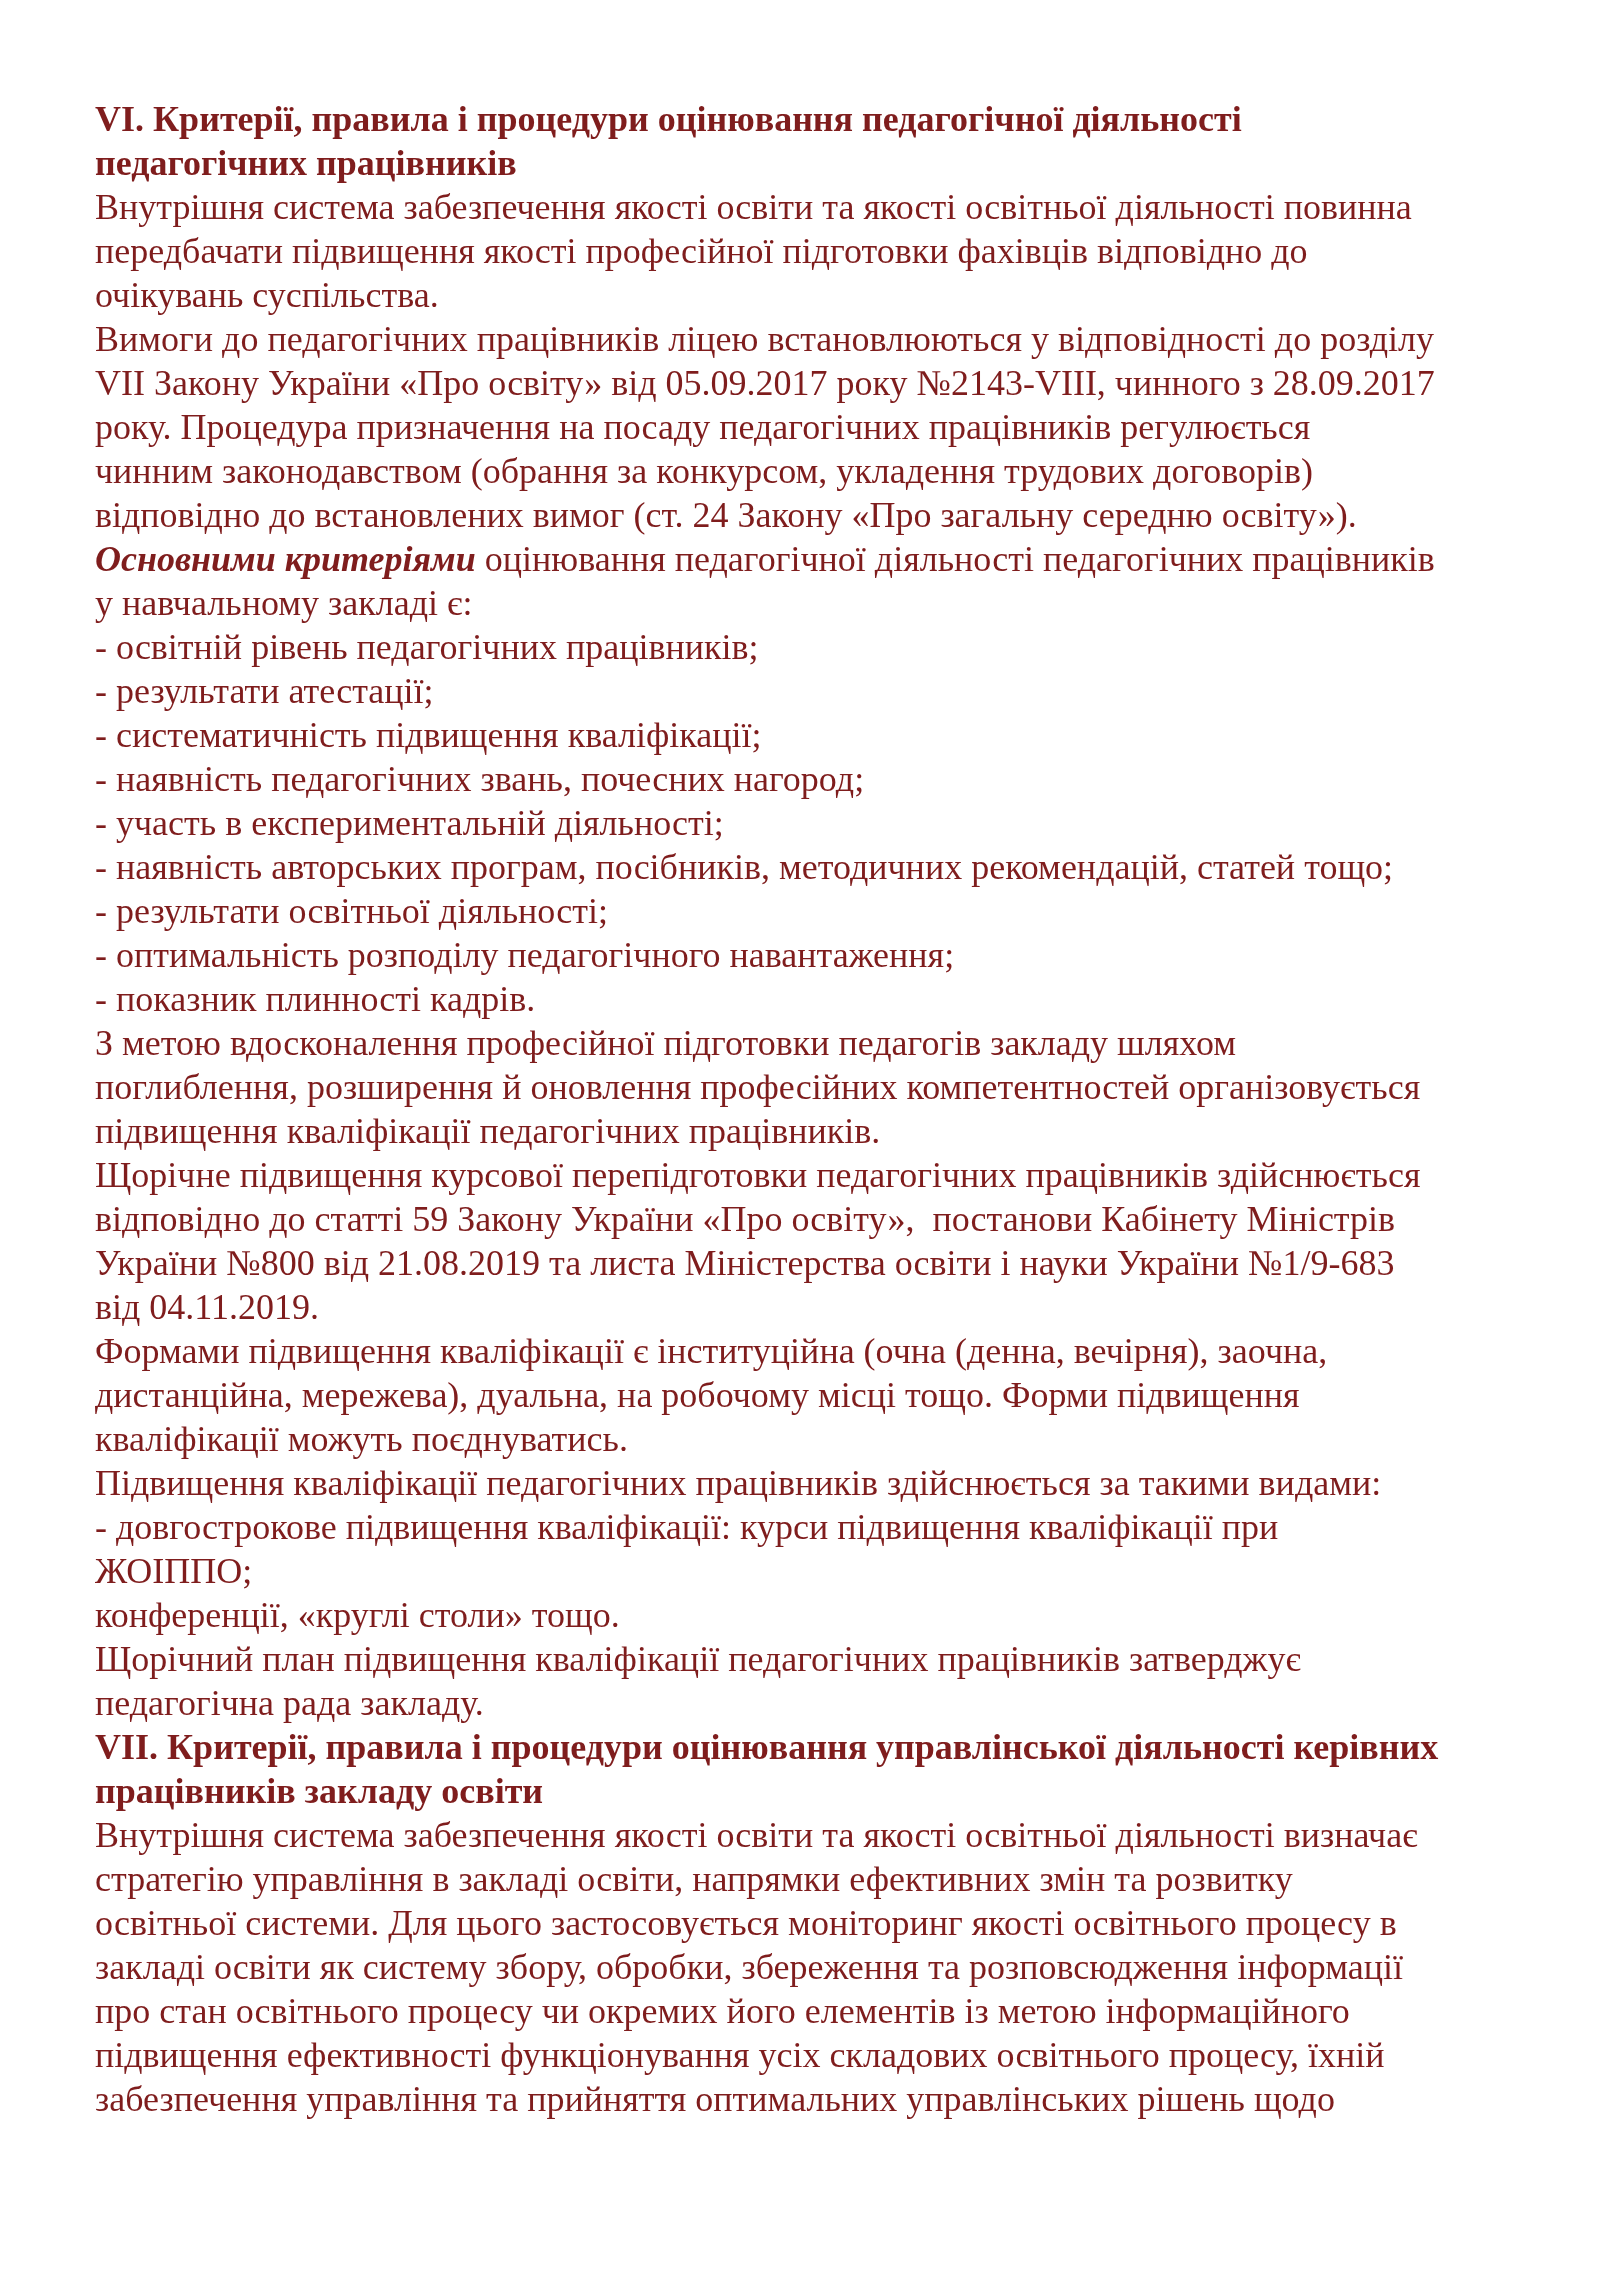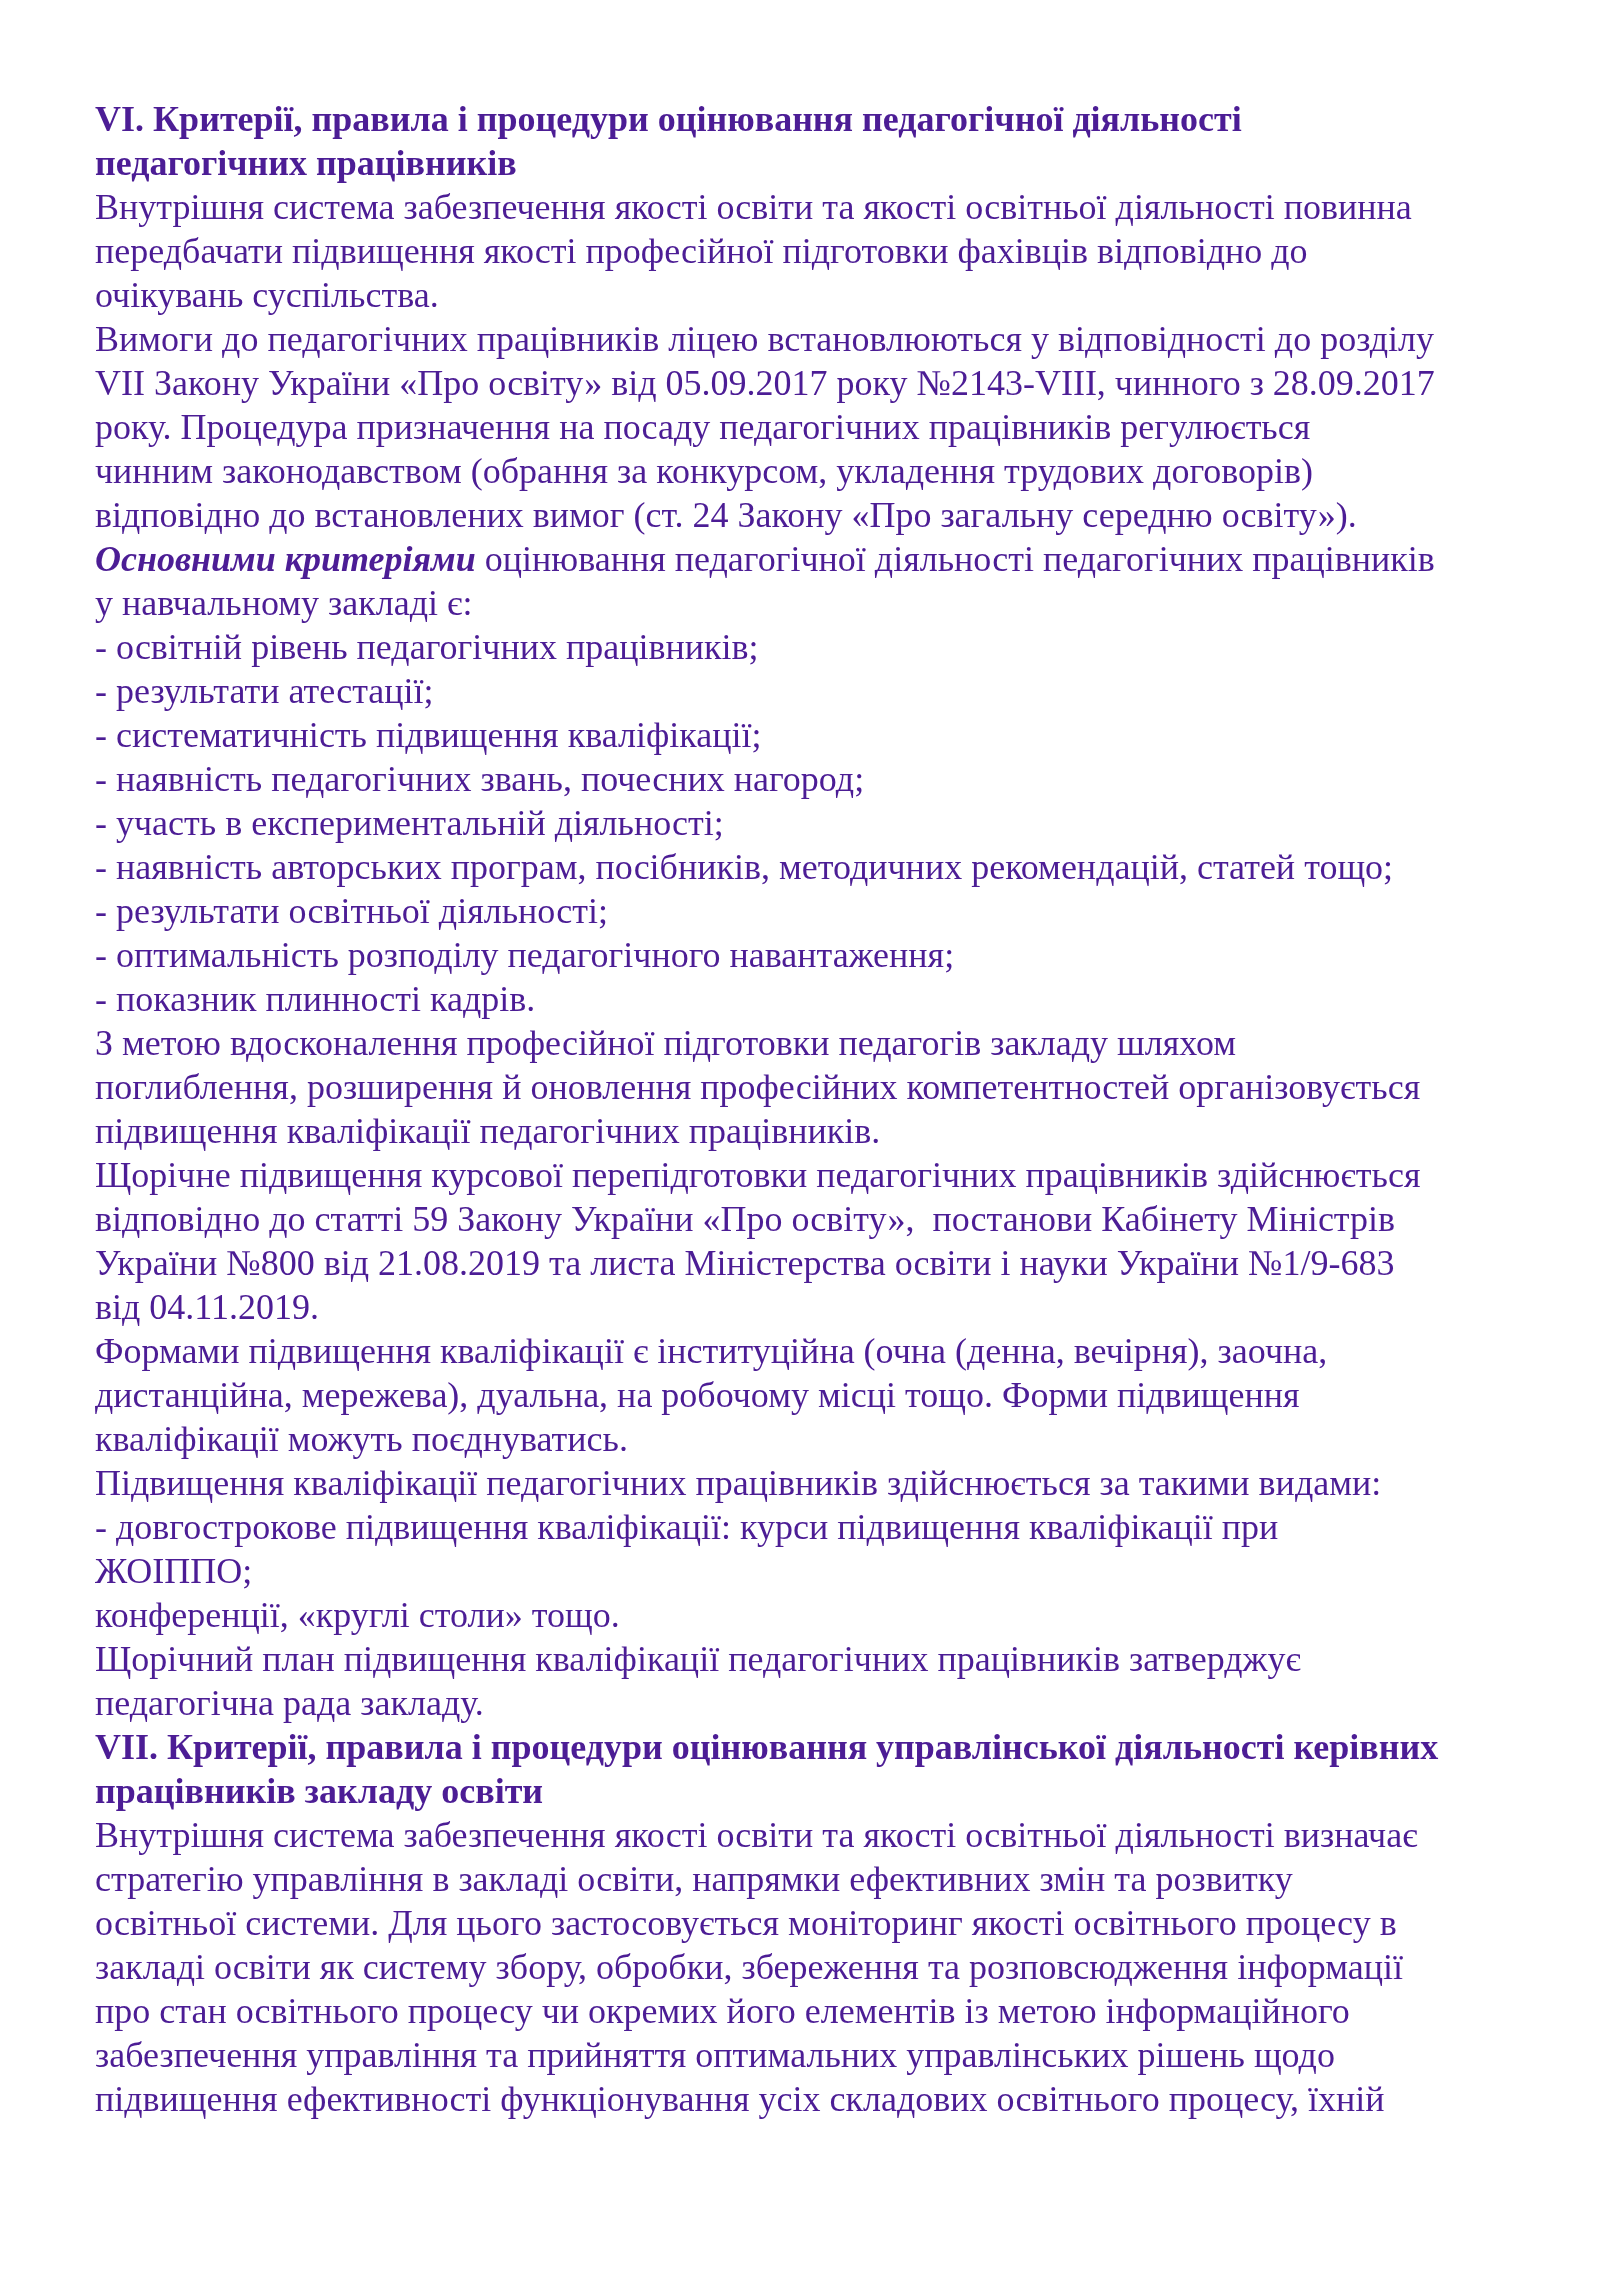--- a/index.html
+++ b/index.html
@@ -28,21 +28,21 @@
     white-space: pre;       
     text-align: left;
   }
   .run.normal { font-weight: 400; font-style: normal; }
   .run.bold   { font-weight: 700; font-style: normal; }
   .run.italic { font-weight: 700; font-style: italic; margin-top: 35px; }
 </style>
 </head>
 <body>
 
-<div class="page" style="background: rgb(255, 255, 255); color: #4c1d95;">
+<div class="page" style="background: rgb(255, 255, 255); color: #7f1d1d;">
   <div class="content">
       <div class="line"><span class="run bold">VI. Критерії, правила і процедури оцінювання педагогічної діяльності</span></div>
       <div class="line"><span class="run bold">педагогічних працівників</span></div>
       <div class="line"><span class="run normal">Внутрішня система забезпечення якості освіти та якості освітньої діяльності повинна</span></div>
       <div class="line"><span class="run normal">передбачати підвищення якості професійної підготовки фахівців відповідно до</span></div>
       <div class="line"><span class="run normal">очікувань суспільства.</span></div>
       <div class="line"><span class="run normal">Вимоги до педагогічних працівників ліцею встановлюються у відповідності до розділу</span></div>
       <div class="line"><span class="run normal">VII Закону України «Про освіту» від 05.09.2017 року №2143-VIII, чинного з 28.09.2017</span></div>
       <div class="line"><span class="run normal">року. Процедура призначення на посаду педагогічних працівників регулюється</span></div>
       <div class="line"><span class="run normal">чинним законодавством (обрання за конкурсом, укладення трудових договорів)</span></div>
@@ -74,17 +74,17 @@
       <div class="line"><span class="run normal">конференції, «круглі столи» тощо.</span></div>
       <div class="line"><span class="run normal">Щорічний план підвищення кваліфікації педагогічних працівників затверджує</span></div>
       <div class="line"><span class="run normal">педагогічна рада закладу.</span></div>
       <div class="line"><span class="run bold">VII. Критерії, правила і процедури оцінювання управлінської діяльності керівних</span></div>
       <div class="line"><span class="run bold">працівників закладу освіти</span></div>
       <div class="line"><span class="run normal">Внутрішня система забезпечення якості освіти та якості освітньої діяльності визначає</span></div>
       <div class="line"><span class="run normal">стратегію управління в закладі освіти, напрямки ефективних змін та розвитку</span></div>
       <div class="line"><span class="run normal">освітньої системи. Для цього застосовується моніторинг якості освітнього процесу в</span></div>
       <div class="line"><span class="run normal">закладі освіти як систему збору, обробки, збереження та розповсюдження інформації</span></div>
       <div class="line"><span class="run normal">про стан освітнього процесу чи окремих його елементів із метою інформаційного</span></div>
+      <div class="line"><span class="run normal">підвищення ефективності функціонування усіх складових освітнього процесу, їхній</span></div>
       <div class="line"><span class="run normal">забезпечення управління та прийняття оптимальних управлінських рішень щодо</span></div>
-      <div class="line"><span class="run normal">підвищення ефективності функціонування усіх складових освітнього процесу, їхній</span></div>
     </div>
 </div>
 
 
 </body></html>

